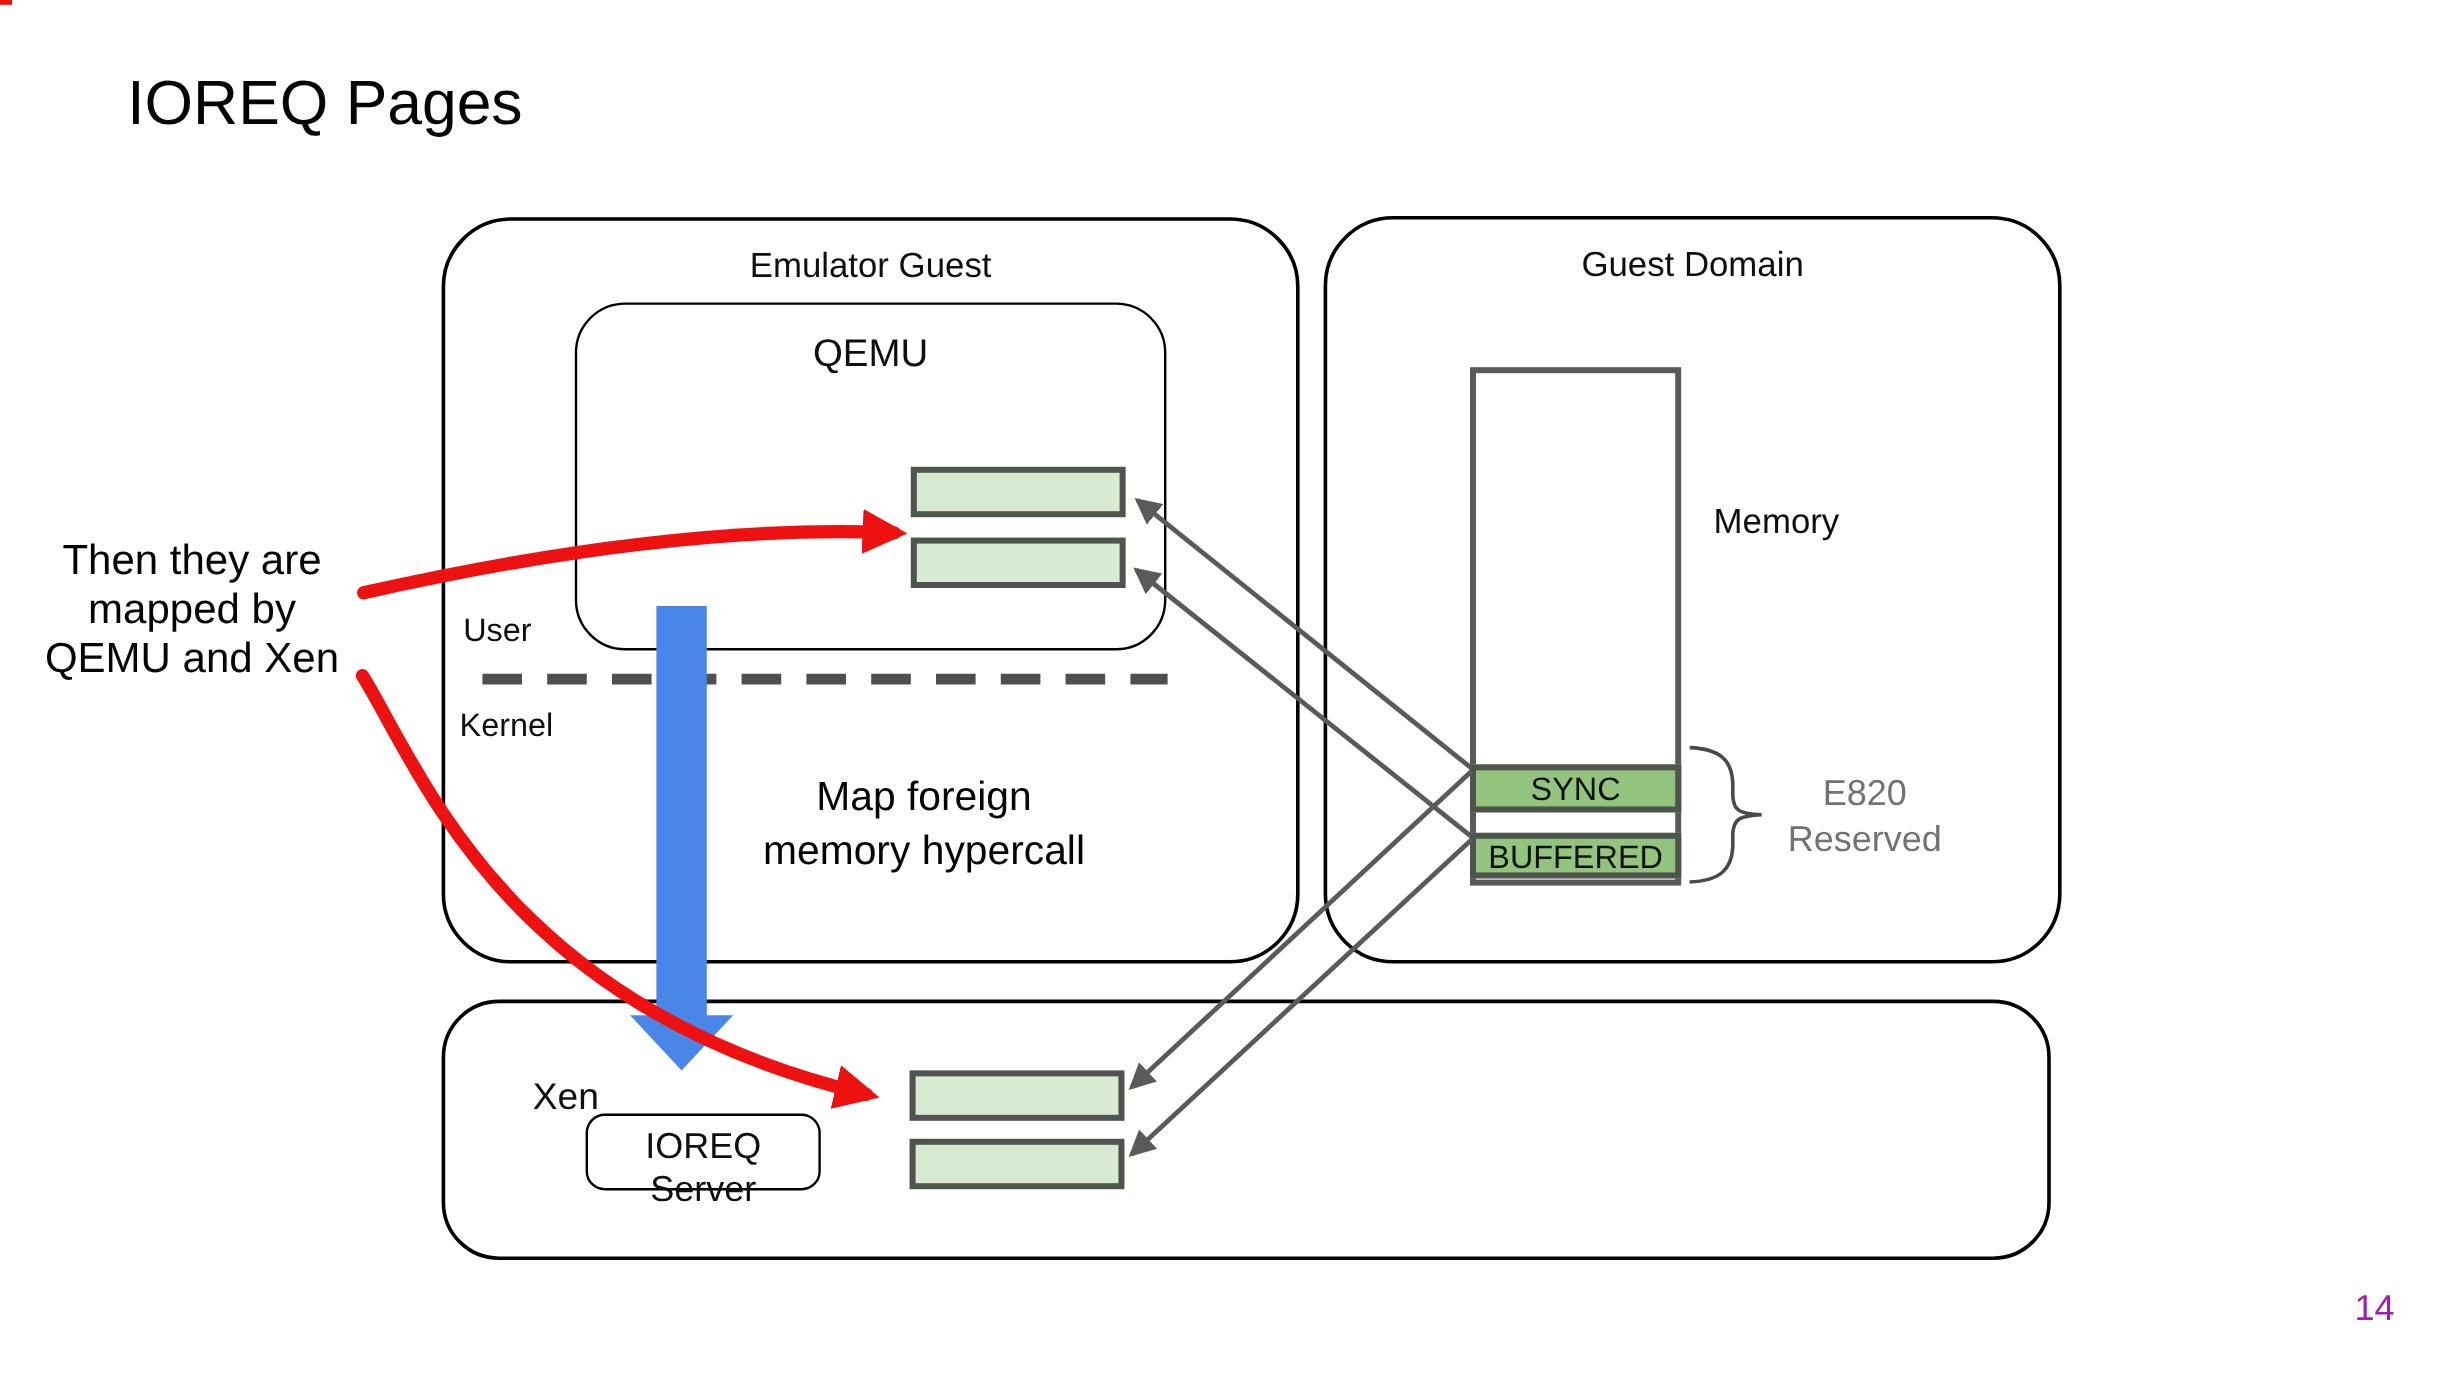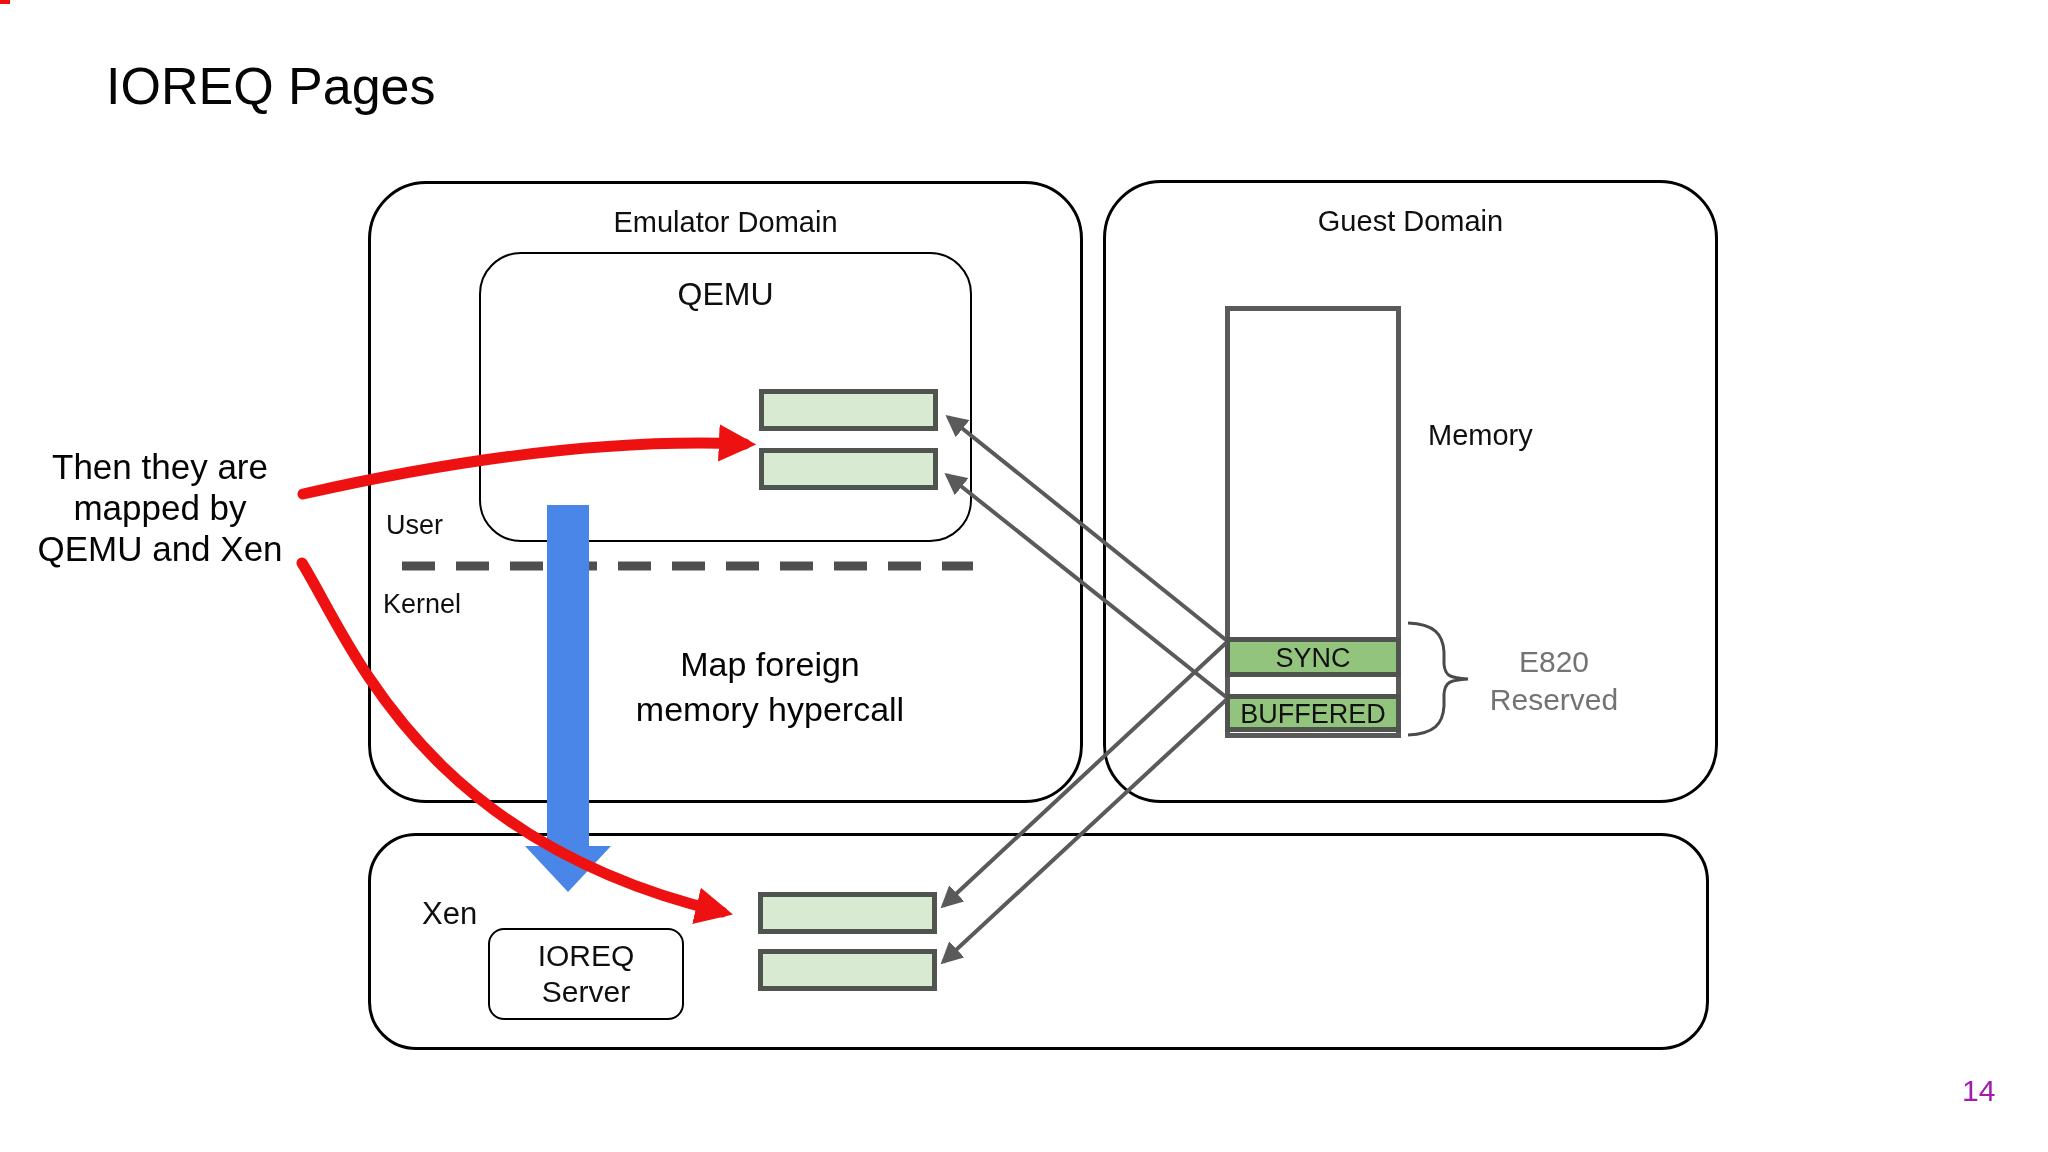--- a/index.html
+++ b/index.html
@@ -55,21 +55,21 @@
     background: #93c47d;
     border: 5px solid #4f544e;
     text-align: center;
     font-size: 27px;
     color: #111111;
     margin-top: 16px;
   }
   .ioreq-box {
     position: absolute;
     left: 488px; top: 928px;
-    width: 196px; height: 92px;
+    width: 196px; height: 64px;
     border: 2.5px solid #000000;
     border-radius: 16px;
     background: #ffffff;
     text-align: center;
     font-size: 30px;
     line-height: 36px;
     padding-top: 8px;
     box-sizing: border-box;
   }
   .small-label { position: absolute; font-size: 27px; color: #0f0f0f; }
@@ -101,21 +101,21 @@
     position: absolute;
     left: 1464px; top: 643px;
     width: 180px;
     text-align: center;
     font-size: 30px;
     line-height: 38px;
     color: #737373;
   }
   #memory-label { position: absolute; left: 1428px; top: 395px; font-size: 29px; margin-top: 24px; }
   #qemu-label { position: absolute; width: 100%; top: 22px; text-align: center; font-size: 32px; }
-  #xen-label { position: absolute; left: 422px; top: 896px; font-size: 31px; }
+  #xen-label { position: absolute; left: 444px; top: 896px; font-size: 31px; }
   #page-number {
     position: absolute;
     left: 1962px; top: 1074px;
     width: 60px;
     font-size: 30px;
     color: #a21caf;
   }
   #rec-mark {
     position: absolute;
     left: 0; top: 0;
@@ -139,21 +139,21 @@
 
   <div id="title">IOREQ Pages</div>
 
   <div id="annotation">
     <div>Then they are</div>
     <div>mapped by</div>
     <div>QEMU and Xen</div>
   </div>
 
   <div class="domain-box" style="left:368px; top:181px; width:709px; height:616px;">
-    <div class="domain-label" style="top:22px;">Emulator Domain</div>
+    <div class="domain-label" style="top:22px;">Emulator Guest</div>
   </div>
 
   <div class="qemu-box" style="left:479px; top:252px; width:489px; height:286px;">
     <div id="qemu-label">QEMU</div>
   </div>
 
   <div class="page-box" style="left:759px; top:389px;"></div>
   <div class="page-box" style="left:759px; top:448px;"></div>
 
   <div class="small-label" style="left:386px; top:510px;">User</div>

